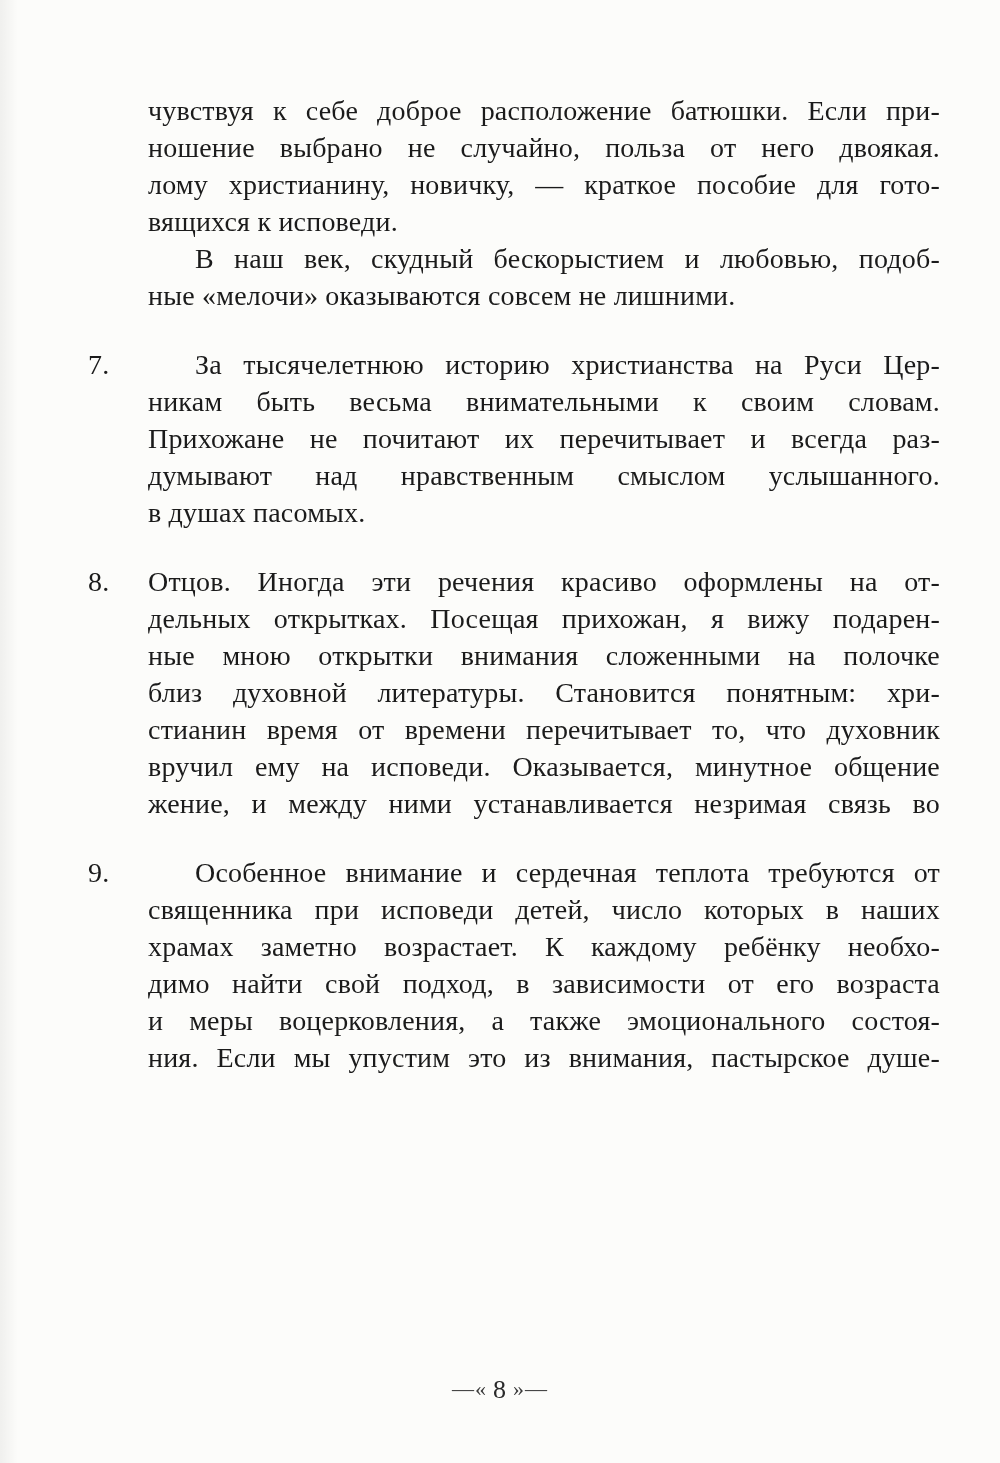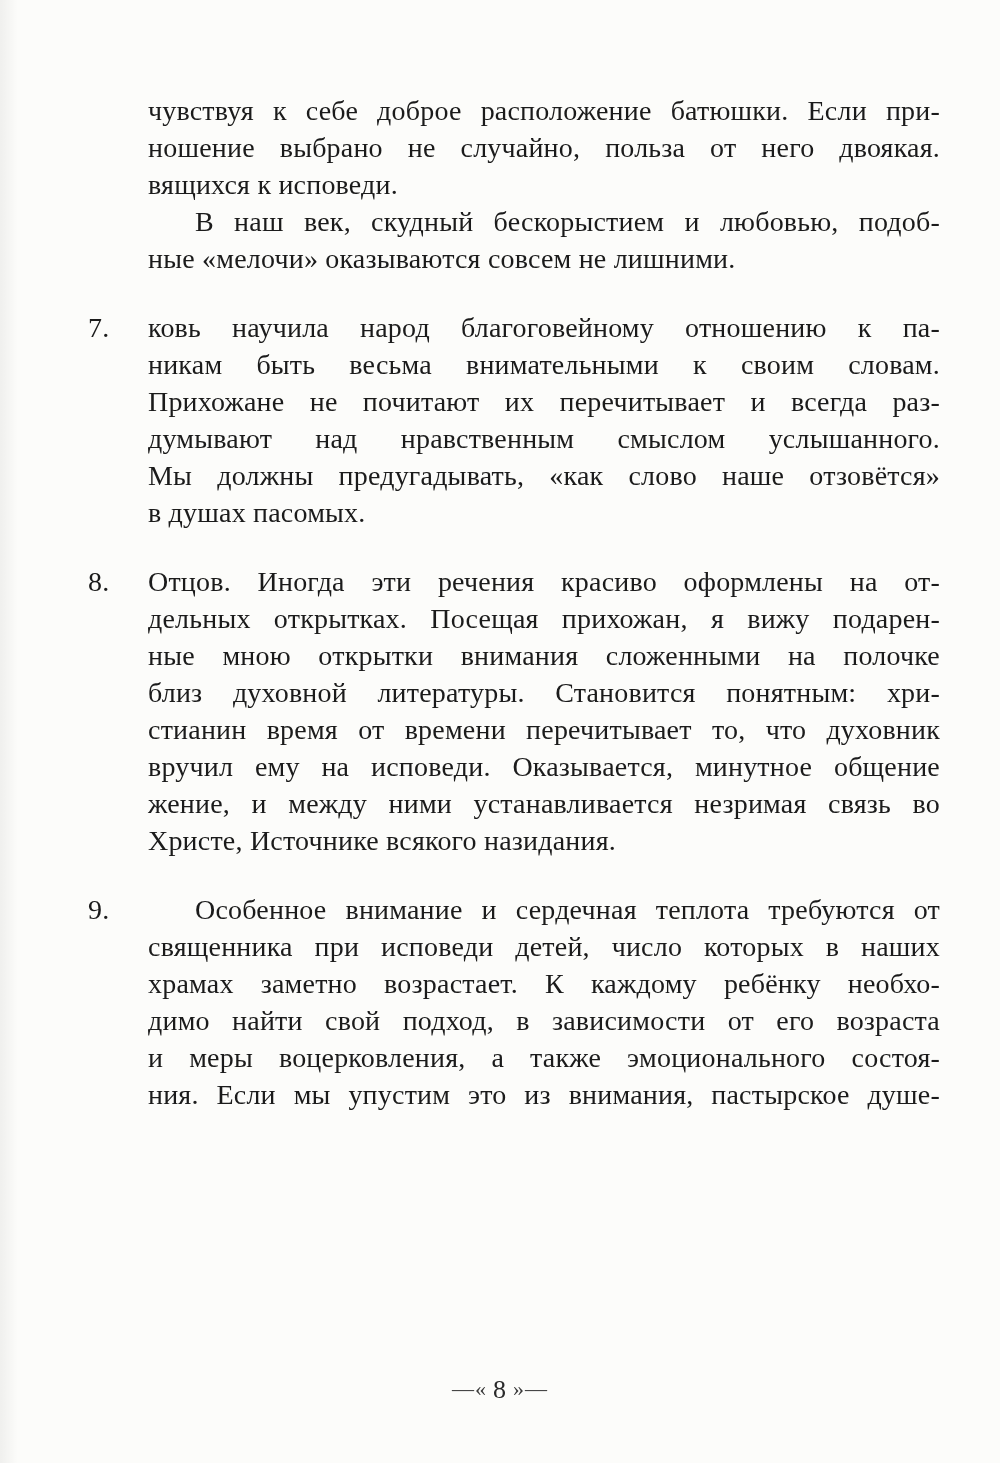--- a/index.html
+++ b/index.html
@@ -59,45 +59,44 @@
   .footer .pagenum { padding: 0 6px; }
 </style>
 </head>
 <body>
 
 <div class="page">
   <div class="content" id="content">
       <div class="para">
         <div class="line">чувствуя к себе доброе расположение батюшки. Если при-</div>
         <div class="line">ношение выбрано не случайно, польза от него двоякая.</div>
+        <div class="line">лому христианину, новичку, — краткое пособие для гото-</div>
         <div class="line lastline">вящихся к исповеди.</div>
       </div>
       <div class="para">
         <div class="line firstindent">В наш век, скудный бескорыстием и любовью, подоб-</div>
         <div class="line lastline">ные «мелочи» оказываются совсем не лишними.</div>
       </div>
       <div class="para spaced">
         <span class="marker">7.</span>
-        <div class="line">ковь научила народ благоговейному отношению к па-</div>
+        <div class="line firstindent">За тысячелетнюю историю христианства на Руси Цер-</div>
         <div class="line">никам быть весьма внимательными к своим словам.</div>
         <div class="line">Прихожане не почитают их перечитывает и всегда раз-</div>
         <div class="line">думывают над нравственным смыслом услышанного.</div>
-        <div class="line">Мы должны предугадывать, «как слово наше отзовётся»</div>
         <div class="line lastline">в душах пасомых.</div>
       </div>
       <div class="para spaced">
         <span class="marker">8.</span>
         <div class="line">Отцов. Иногда эти речения красиво оформлены на от-</div>
         <div class="line">дельных открытках. Посещая прихожан, я вижу подарен-</div>
         <div class="line">ные мною открытки внимания сложенными на полочке</div>
         <div class="line">близ духовной литературы. Становится понятным: хри-</div>
         <div class="line">стианин время от времени перечитывает то, что духовник</div>
         <div class="line">вручил ему на исповеди. Оказывается, минутное общение</div>
         <div class="line">жение, и между ними устанавливается незримая связь во</div>
-        <div class="line lastline">Христе, Источнике всякого назидания.</div>
       </div>
       <div class="para spaced">
         <span class="marker">9.</span>
         <div class="line firstindent">Особенное внимание и сердечная теплота требуются от</div>
         <div class="line">священника при исповеди детей, число которых в наших</div>
         <div class="line">храмах заметно возрастает. К каждому ребёнку необхо-</div>
         <div class="line">димо найти свой подход, в зависимости от его возраста</div>
         <div class="line">и меры воцерковления, а также эмоционального состоя-</div>
         <div class="line">ния. Если мы упустим это из внимания, пастырское душе-</div>
       </div>

